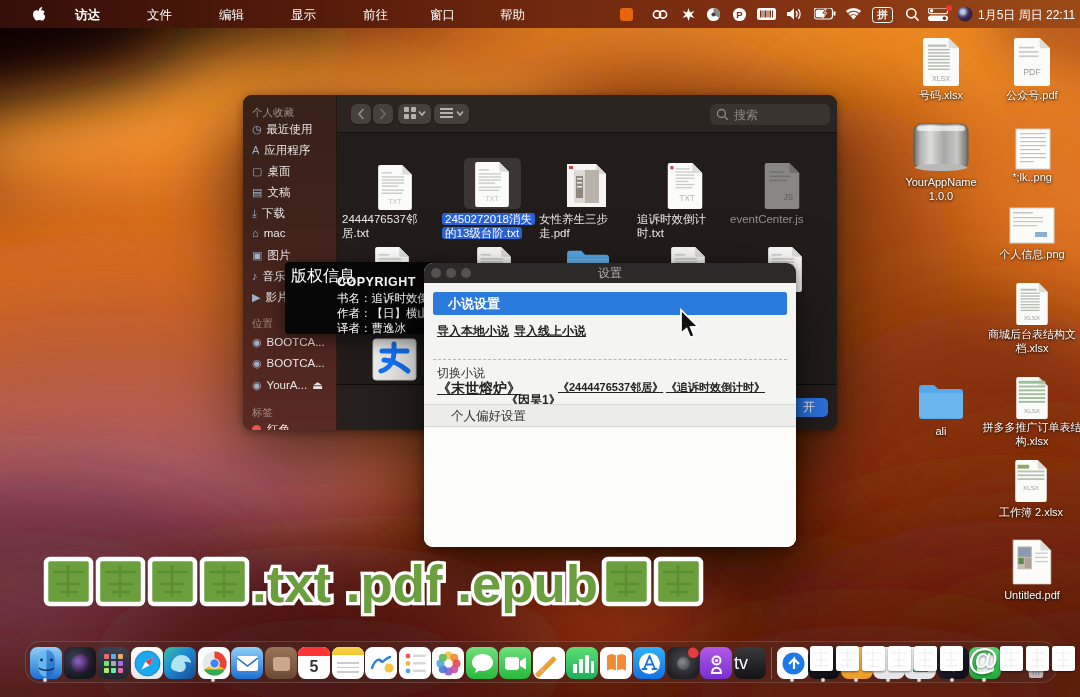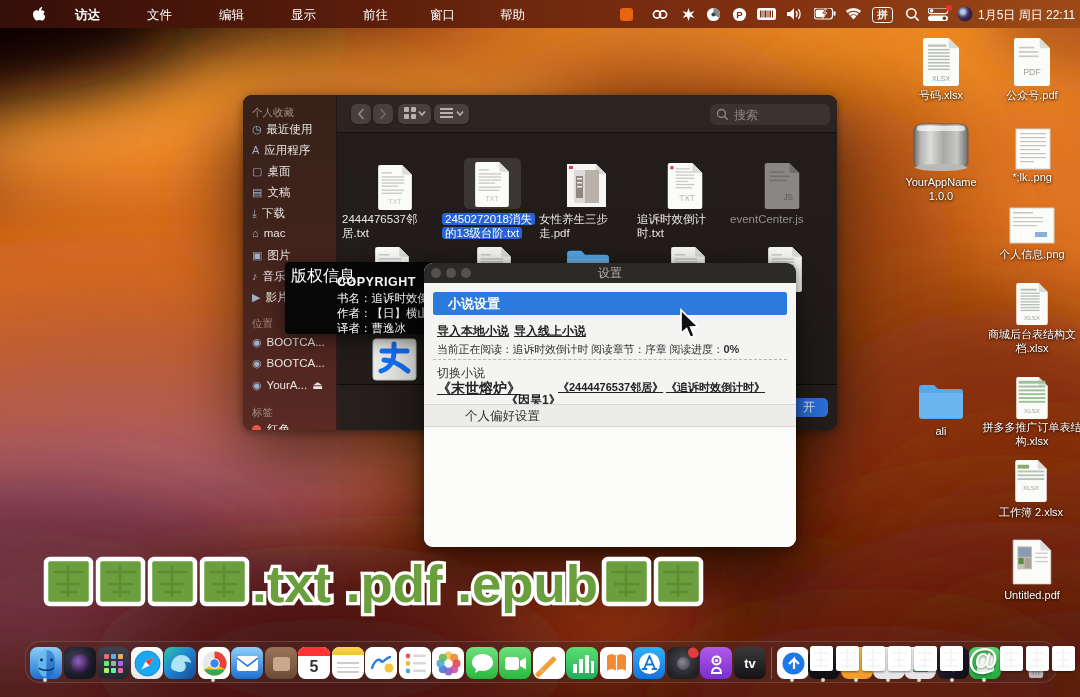--- a/index.html
+++ b/index.html
@@ -428,28 +428,27 @@
 <div class="abs" id="dlg" style="left:424px;top:263px;width:372px;height:284px;border-radius:9px;overflow:hidden;background:#f4f4f2;box-shadow:0 30px 70px rgba(0,0,0,.55),0 2px 12px rgba(0,0,0,.45)">
  <div class="abs" style="left:9px;top:29px;width:354px;height:23px;background:#2b7ade;border-radius:2.5px;color:#fff;font-size:13px;font-weight:bold;line-height:23px"><span style="margin-left:15px">小说设置</span></div>
  <div class="abs" style="left:0;top:0;width:372px;height:20px;background:#2b2a29">
   <div class="abs" style="left:7px;top:5px;width:10px;height:10px;border-radius:50%;background:#555150"></div>
   <div class="abs" style="left:22px;top:5px;width:10px;height:10px;border-radius:50%;background:#555150"></div>
   <div class="abs" style="left:37px;top:5px;width:10px;height:10px;border-radius:50%;background:#555150"></div>
   <div style="text-align:center;font-size:12px;color:#b4b2b0;line-height:20px">设置</div>
  </div>
  <div class="abs dlk" style="left:13px;top:60px">导入本地小说</div>
  <div class="abs dlk" style="left:90px;top:60px">导入线上小说</div>
- <div class="abs" style="left:13px;top:79px;font-size:11px;color:#343434;white-space:nowrap;letter-spacing:-.2px">当前正在阅读：追诉时效倒计时 阅读章节：序章 阅读进度：<b>0%</b></div>
  <div class="abs" style="left:9px;top:96px;width:354px;border-top:1.5px dashed #b5b5b3"></div>
  <div class="abs" style="left:13px;top:102px;font-size:12px;color:#343434">切换小说</div>
  <div class="abs dlk" style="left:13px;top:117px;font-size:14px">《末世熔炉》</div>
  <div class="abs dlk" style="left:82px;top:129px;font-size:12px">《因昊1》</div>
  <div class="abs dlk" style="left:134px;top:117px;font-size:11px">《2444476537邻居》</div>
  <div class="abs dlk" style="left:242px;top:117px;font-size:11px">《追诉时效倒计时》</div>
- <div class="abs" style="left:0;top:141px;width:372px;height:23px;background:#ececea;border-top:1px solid #d8d8d6;border-bottom:1px solid #d8d8d6;font-size:12.5px;color:#343434;line-height:22px"><span style="margin-left:41px">个人偏好设置</span></div>
+ <div class="abs" style="left:0;top:141px;width:372px;height:23px;background:#ececea;border-top:1px solid #d8d8d6;border-bottom:1px solid #d8d8d6;font-size:12.5px;color:#343434;line-height:22px"><span style="margin-left:27px">个人偏好设置</span></div>
  <div class="abs" style="left:0;top:165px;width:372px;height:119px;background:#fcfcfb"></div>
 </div>
 <svg class="abs" style="left:678px;top:308px" width="22" height="32" viewBox="0 0 22 32">
       <path d="M3 2 L3 25.5 L8.6 20.6 L12.3 29.6 L16.3 27.9 L12.6 19.1 L20 18.6 Z" fill="#111" stroke="#fff" stroke-width="1.7"></path>
     </svg>
 
 <svg class="abs" style="left:0;top:540px" width="760" height="80" viewBox="0 0 760 80">
 <g fill="#6b9e3c" stroke="#fff" stroke-width="4.5">
 <rect x="46" y="19" width="45" height="45" rx="4"></rect>
 <rect x="98" y="19" width="45" height="45" rx="4"></rect>
@@ -582,21 +581,21 @@
 <div class="abs dk" style="left:641px;background:radial-gradient(circle at 50% 42%,#4a4a50,#1f1f24 75%)">
         <div style="width:13px;height:13px;margin:10px;border-radius:50%;background:radial-gradient(circle at 40% 40%,#8a8a92,#3a3a40)"></div>
         <div class="abs" style="right:0;top:0;width:11px;height:11px;border-radius:50%;background:#e33c3c"></div>
       </div>
 <div class="abs dk" style="left:674px;background:linear-gradient(180deg,#b05ae8,#7a2fd0)"><svg width="33" height="33" viewBox="0 0 33 33">
           <circle cx="16.5" cy="13.5" r="4" fill="none" stroke="#fff" stroke-width="2"></circle>
           <path d="M12 26 C12 19 21 19 21 26Z" fill="none" stroke="#fff" stroke-width="2"></path>
           <circle cx="16.5" cy="13.5" r="1.6" fill="#fff"></circle>
         </svg></div>
 <div class="abs dk" style="left:708px;background:linear-gradient(180deg,#3a3a3c,#131315)">
-        <div style="color:#fff;font-size:13px;font-weight:bold;text-align:center;line-height:33px">tv</div>
+        <div style="color:#fff;font-size:18px;font-weight:normal;text-align:left;line-height:33px">tv</div>
       </div>
 <div class="abs" style="left:745px;top:5px;width:1px;height:32px;background:rgba(255,255,255,.28)"></div>
 <div class="abs dk" style="left:751px;background:#fff"><svg width="33" height="33" viewBox="0 0 33 33">
           <circle cx="16.5" cy="16.5" r="11" fill="#1d78e8"></circle>
           <path d="M12 17 L17 12 L17 22 M17 12 L22 17" stroke="#fff" stroke-width="2.2" fill="none"></path>
         </svg></div>
 <div class="abs dk" style="left:782px;background:linear-gradient(180deg,#2a2a2e,#0e0e12)"></div>
 <div class="abs dk" style="left:815px;background:linear-gradient(180deg,#fbc64e,#f09a28)"></div>
 <div class="abs dk" style="left:847px;background:linear-gradient(180deg,#fdfdfd,#e4e4e8)"></div>
 <div class="abs dk" style="left:878px;background:linear-gradient(180deg,#fdfdfd,#e4e4e8)"><svg width="33" height="33" viewBox="0 0 33 33">

